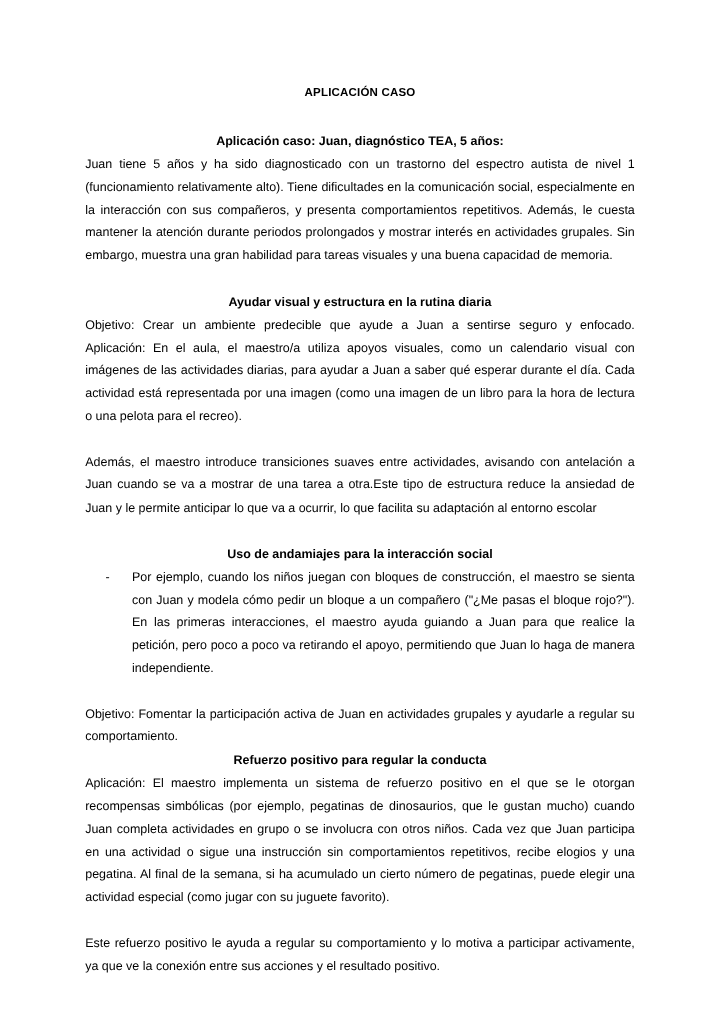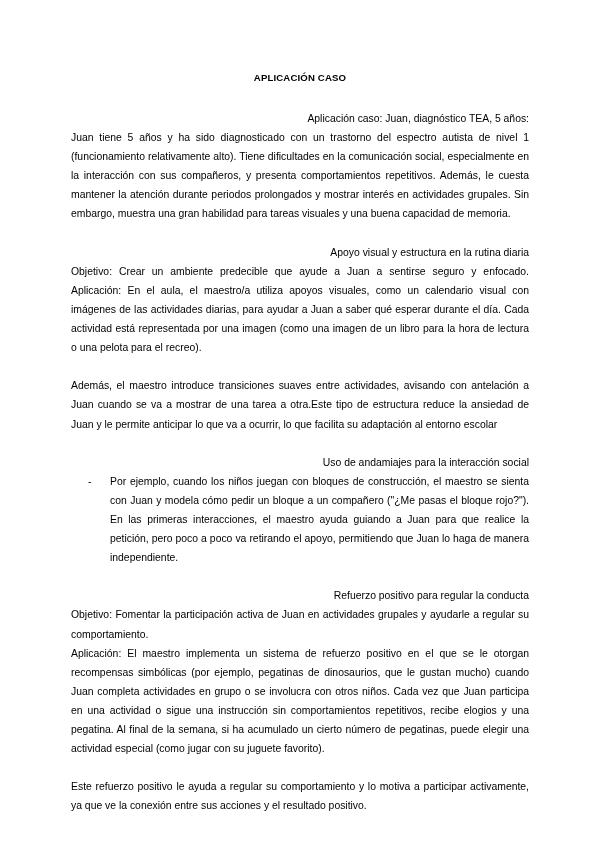--- a/index.html
+++ b/index.html
@@ -33,22 +33,22 @@
   }
   .para {
     font-size: 10.4px;
     line-height: 19.1px;
     text-align: justify;
     text-justify: inter-word;
     margin: 0;
     hyphens: none;
   }
   .para.heading {
-    font-weight: normal;
-    text-align: right;
+    font-weight: bold;
+    text-align: center;
   }
   .gap {
     height: 19.1px;
   }
   .bullet-list {
     margin: 0;
     padding: 0;
     list-style: none;
   }
   .bullet-item {
@@ -73,30 +73,30 @@
 <body>
 
 <div class="page">
 
   <div class="doc-title">APLICACIÓN CASO</div>
 
   <div class="body-content">
       <p class="para heading">Aplicación caso: Juan, diagnóstico TEA, 5 años:</p>
       <p class="para">Juan tiene 5 años y ha sido diagnosticado con un trastorno del espectro autista de nivel 1 (funcionamiento relativamente alto). Tiene dificultades en la comunicación social, especialmente en la interacción con sus compañeros, y presenta comportamientos repetitivos. Además, le cuesta mantener la atención durante periodos prolongados y mostrar interés en actividades grupales. Sin embargo, muestra una gran habilidad para tareas visuales y una buena capacidad de memoria.</p>
       <div class="gap"></div>
-      <p class="para heading">Apoyo visual y estructura en la rutina diaria</p>
+      <p class="para heading">Ayudar visual y estructura en la rutina diaria</p>
       <p class="para"><span class="b">Objetivo</span><span>: Crear un ambiente predecible que ayude a Juan a sentirse seguro y enfocado. Aplicación: En el aula, el maestro/a utiliza apoyos visuales, como un calendario visual con imágenes de las actividades diarias, para ayudar a Juan a saber qué esperar durante el día. Cada actividad está representada por una imagen (como una imagen de un libro para la hora de lectura o una pelota para el recreo).</span></p>
       <div class="gap"></div>
       <p class="para">Además, el maestro introduce transiciones suaves entre actividades, avisando con antelación a Juan cuando se va a mostrar de una tarea a otra.Este tipo de estructura reduce la ansiedad de Juan y le permite anticipar lo que va a ocurrir, lo que facilita su adaptación al entorno escolar</p>
       <div class="gap"></div>
       <p class="para heading">Uso de andamiajes para la interacción social</p>
       <ul class="bullet-list">
         <li class="bullet-item"><span class="dash">-</span><span>Por ejemplo, cuando los niños juegan con bloques de construcción, el maestro se sienta con Juan y modela cómo pedir un bloque a un compañero ("¿Me pasas el bloque rojo?"). En las primeras interacciones, el maestro ayuda guiando a Juan para que realice la petición, pero poco a poco va retirando el apoyo, permitiendo que Juan lo haga de manera independiente.</span></li>
       </ul>
       <div class="gap"></div>
+      <p class="para"><span class="b">Objetivo</span><span>: Fomentar la participación activa de Juan en actividades grupales y ayudarle a regular su comportamiento.</span></p>
       <p class="para heading">Refuerzo positivo para regular la conducta</p>
-      <p class="para"><span class="b">Objetivo</span><span>: Fomentar la participación activa de Juan en actividades grupales y ayudarle a regular su comportamiento.</span></p>
       <p class="para"><span class="b">Aplicación</span><span>: El maestro implementa un sistema de refuerzo positivo en el que se le otorgan recompensas simbólicas (por ejemplo, pegatinas de dinosaurios, que le gustan mucho) cuando Juan completa actividades en grupo o se involucra con otros niños. Cada vez que Juan participa en una actividad o sigue una instrucción sin comportamientos repetitivos, recibe elogios y una pegatina. Al final de la semana, si ha acumulado un cierto número de pegatinas, puede elegir una actividad especial (como jugar con su juguete favorito).</span></p>
       <div class="gap"></div>
       <p class="para">Este refuerzo positivo le ayuda a regular su comportamiento y lo motiva a participar activamente, ya que ve la conexión entre sus acciones y el resultado positivo.</p>
     </div>
 
 </div>
 
 </body></html>

